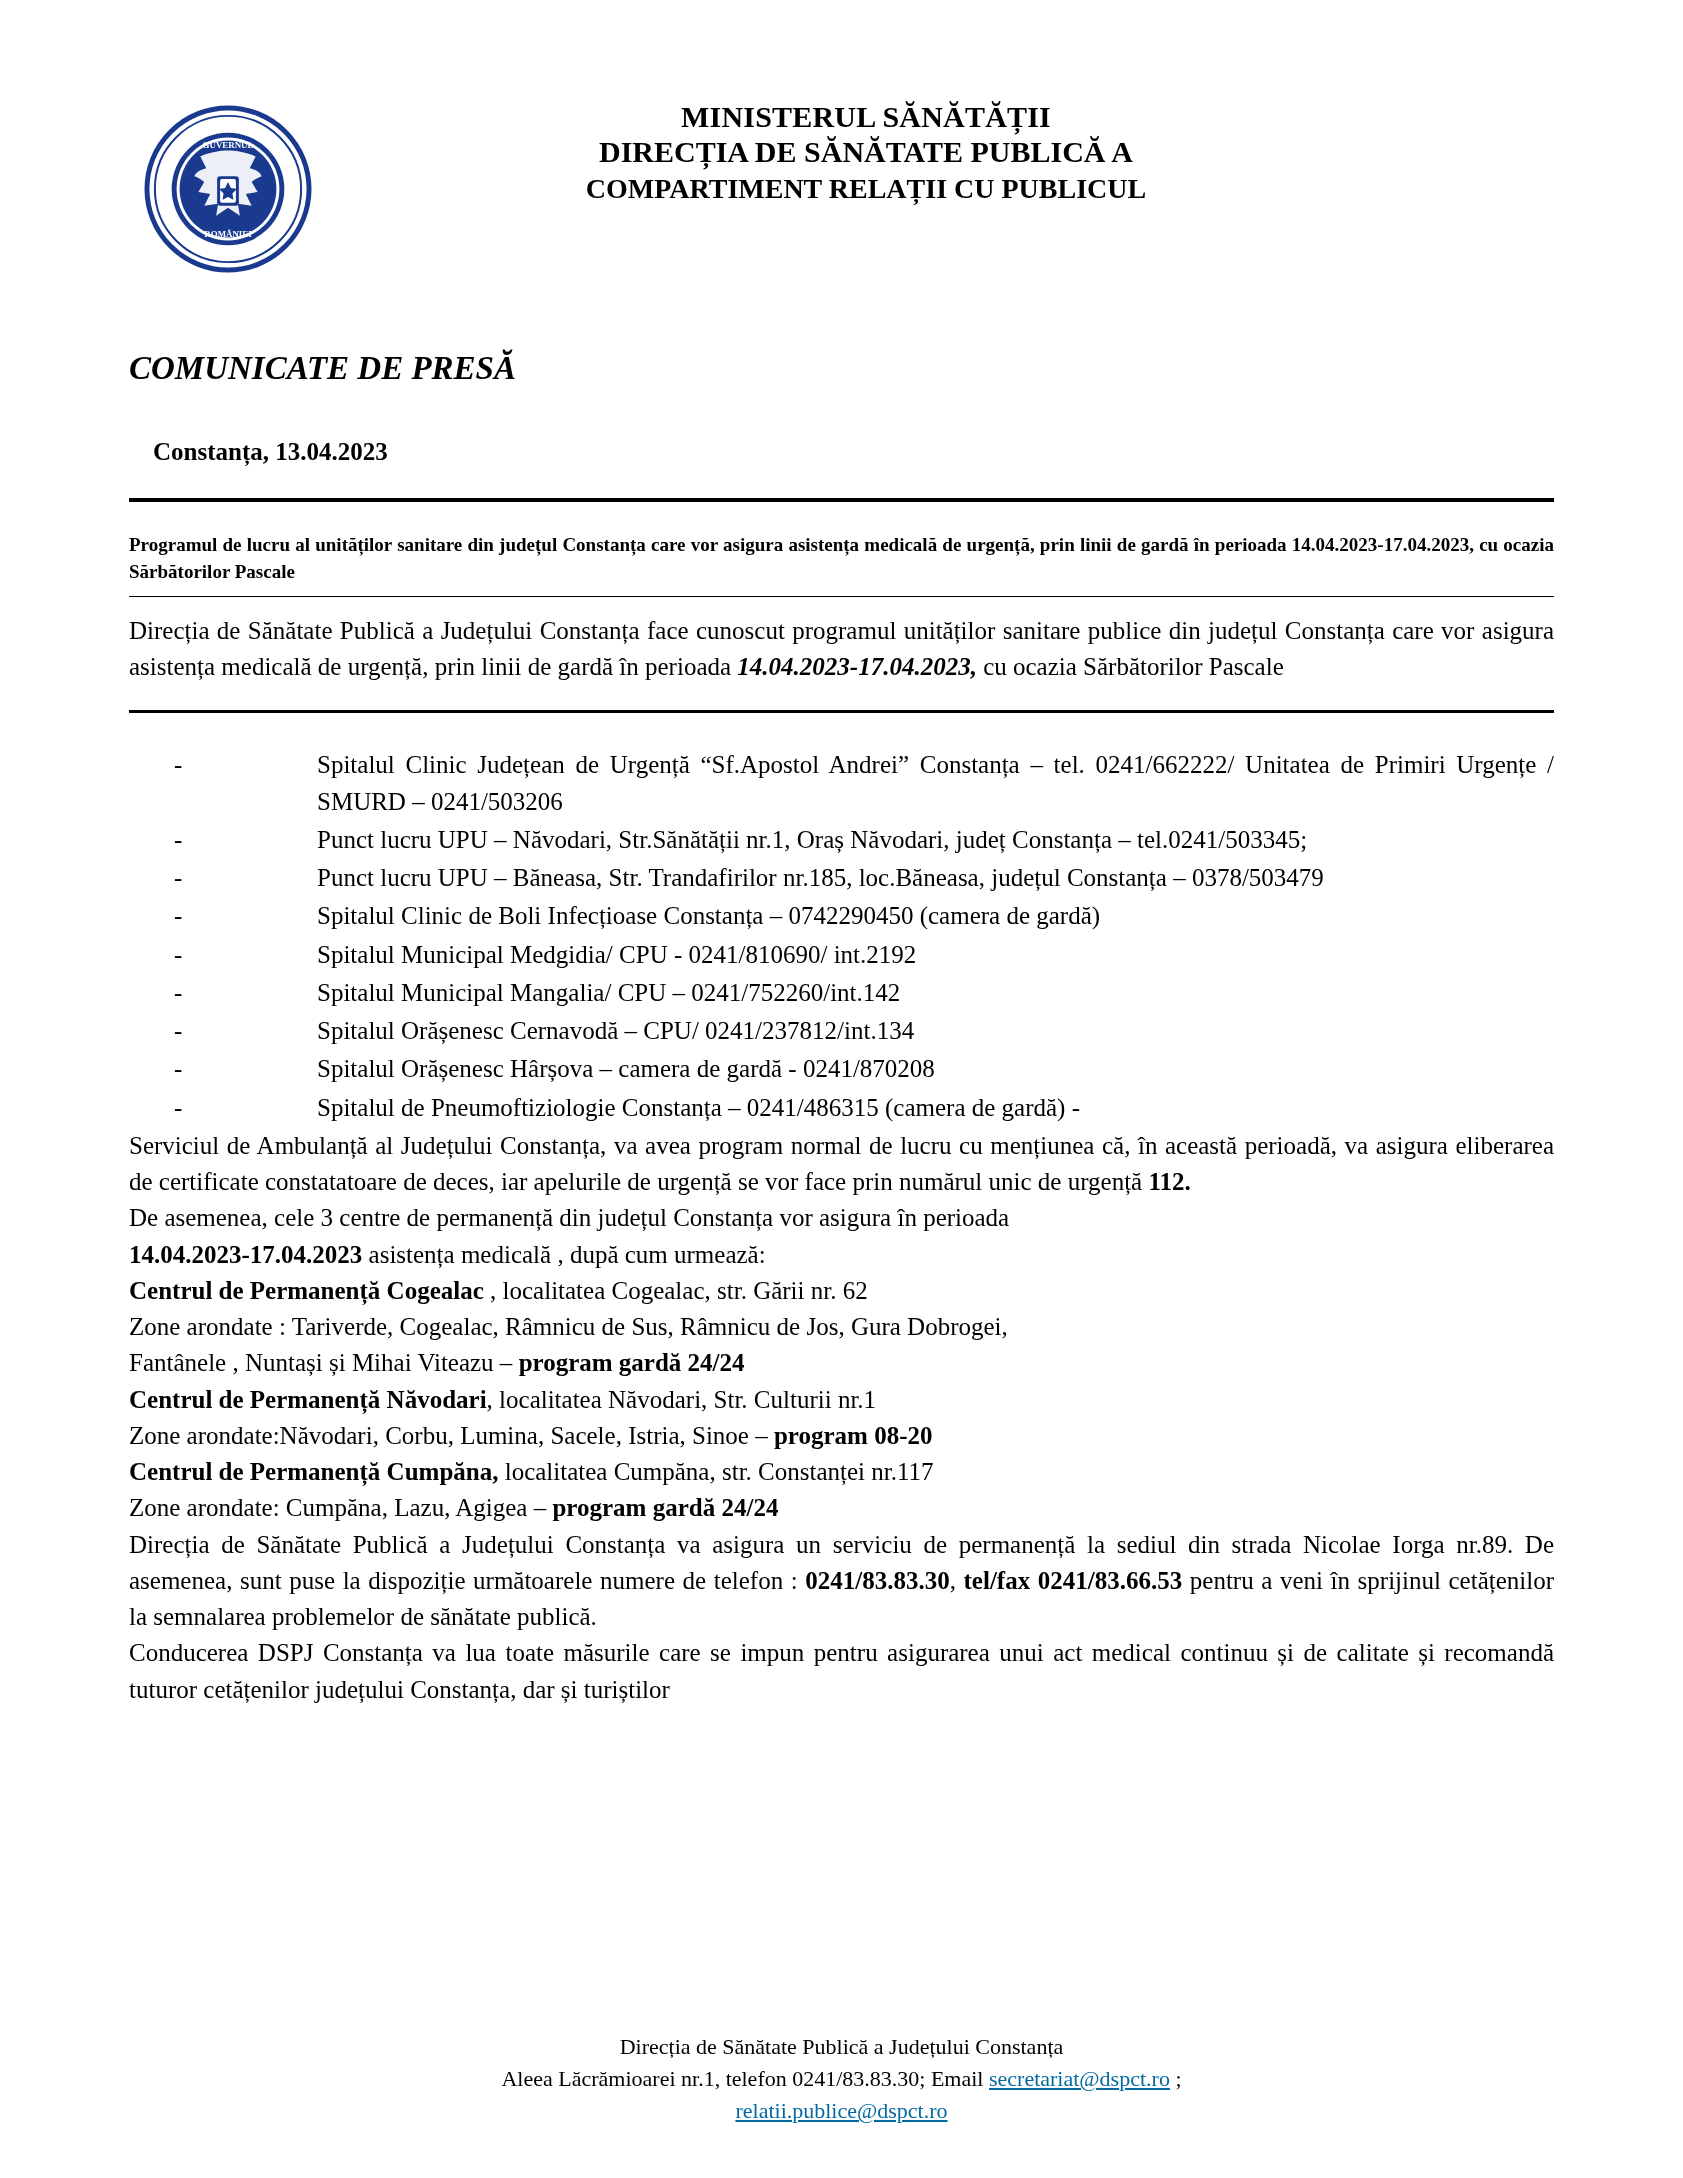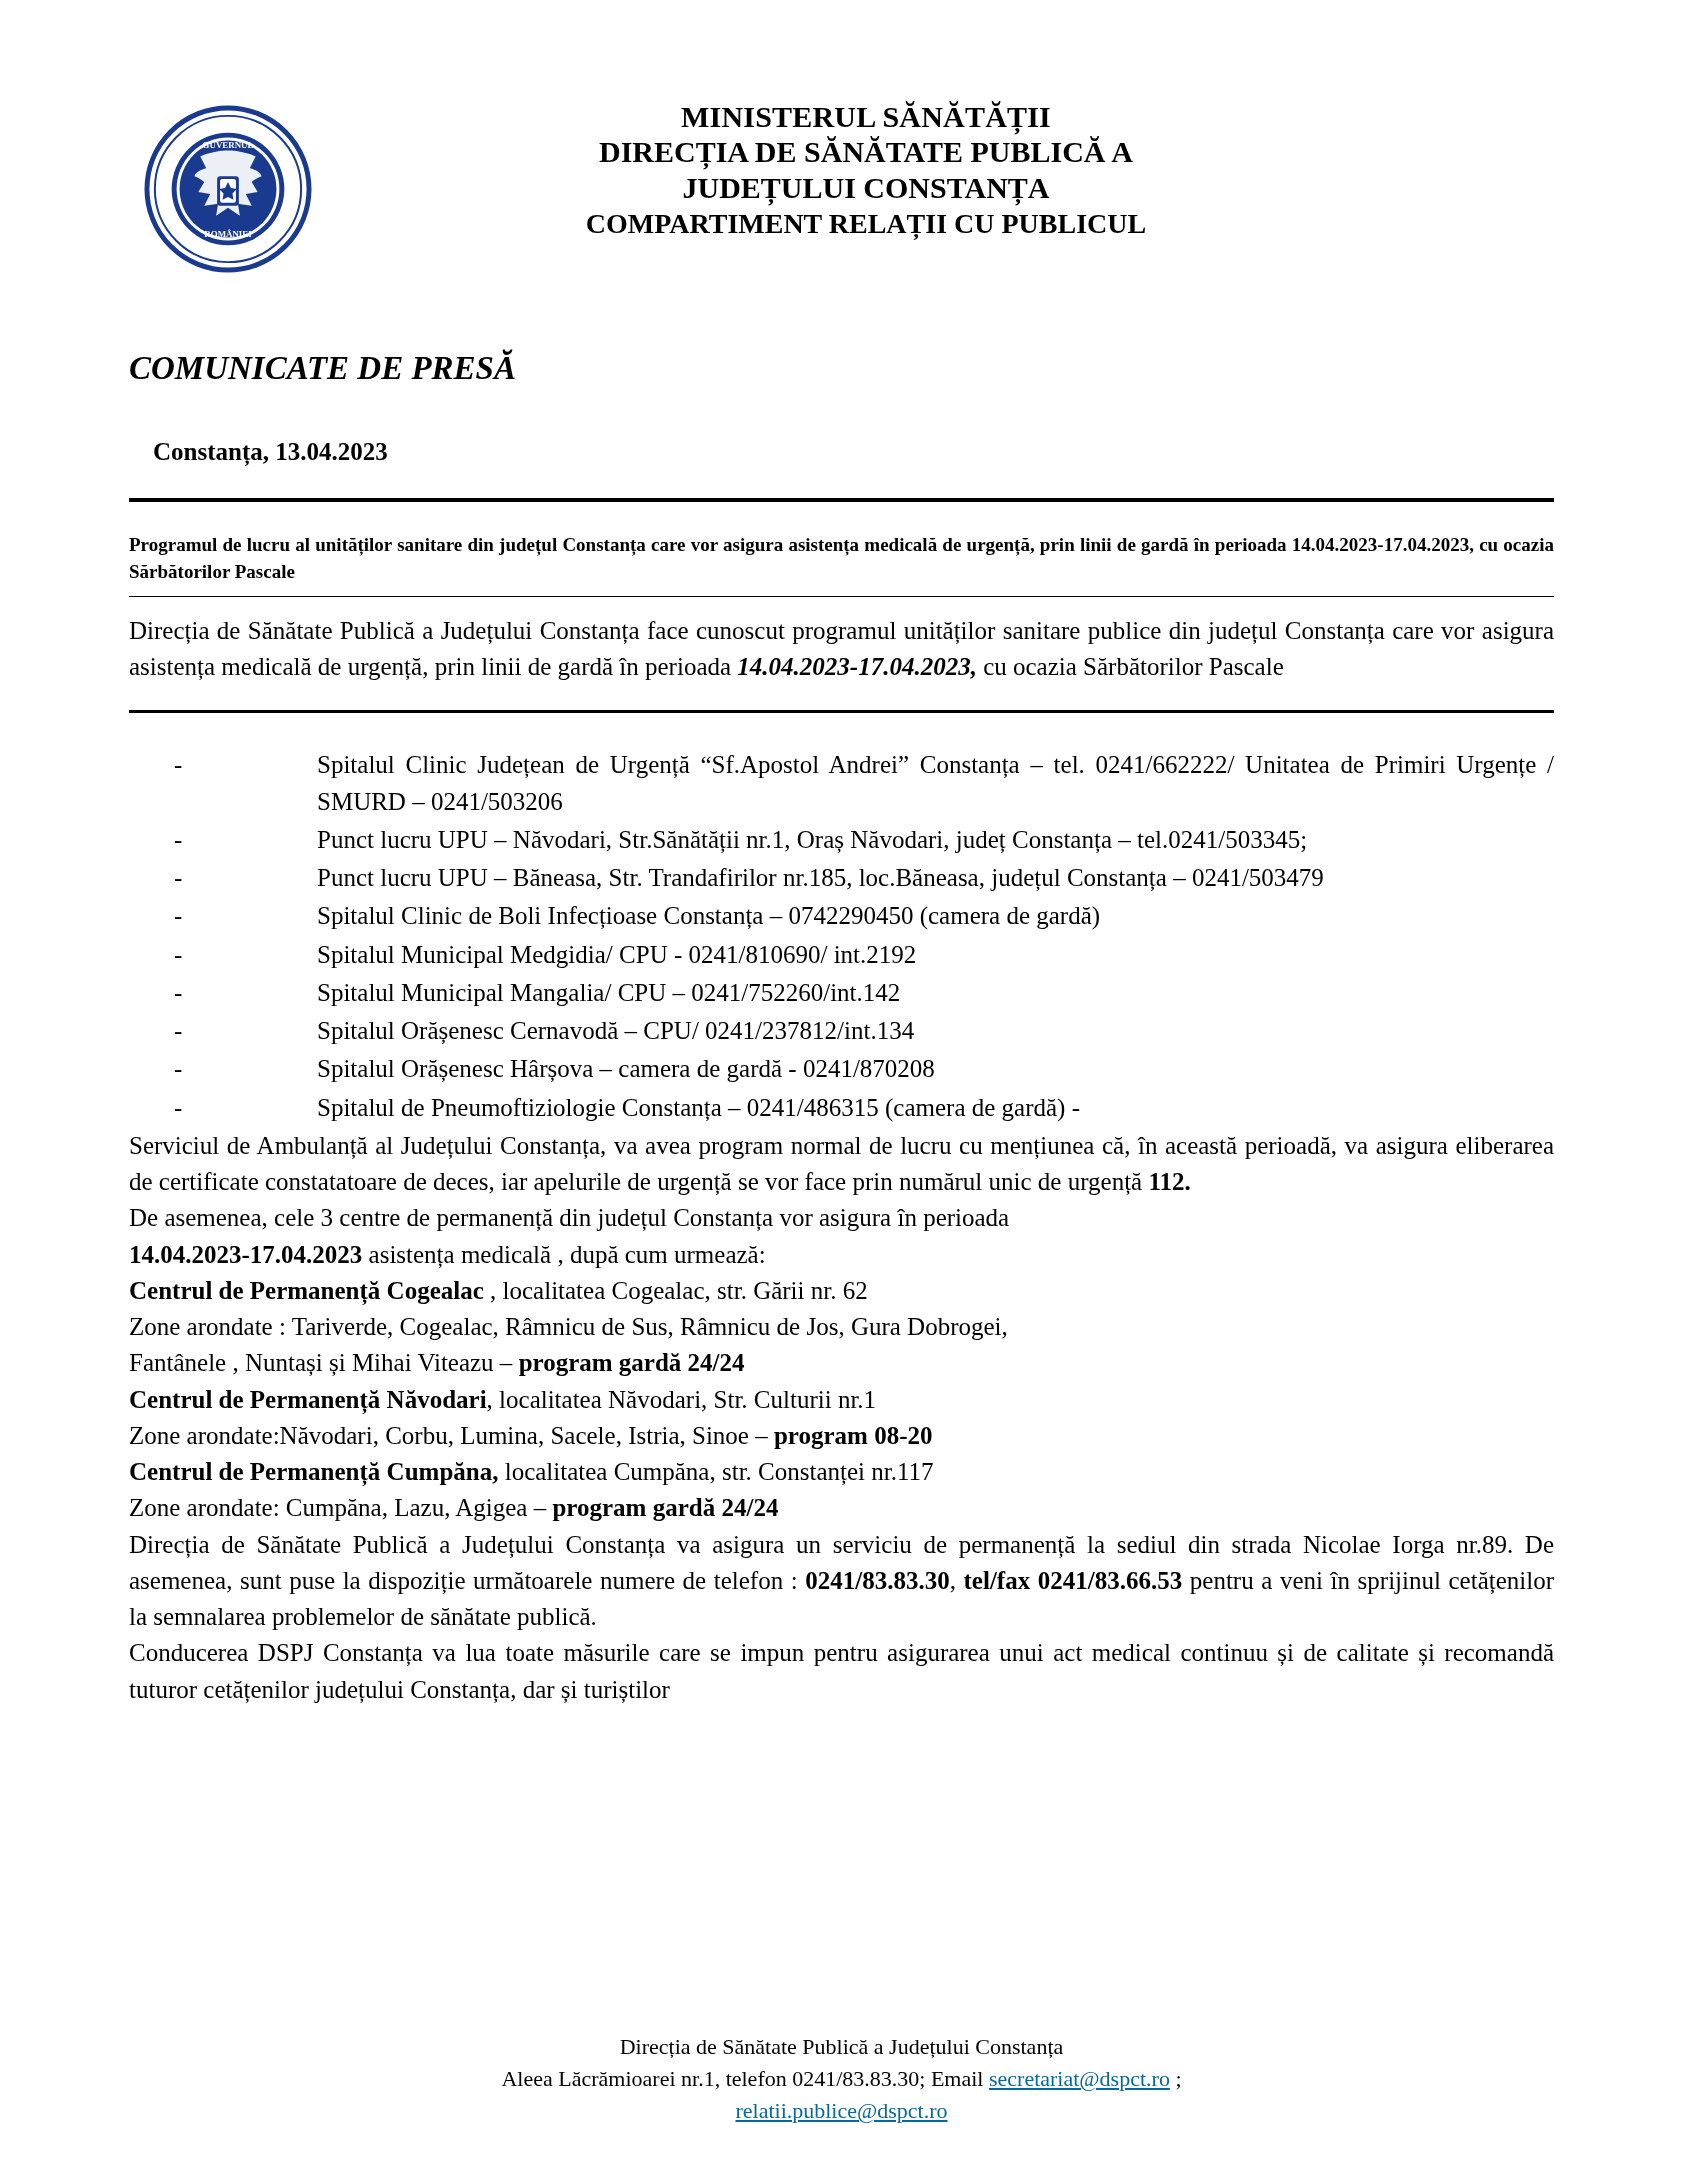--- a/index.html
+++ b/index.html
@@ -178,21 +178,20 @@
 
         <g fill="#ffffff" font-family="'Liberation Serif', serif" font-size="9" font-weight="bold">
           <text x="85" y="44" text-anchor="middle">GUVERNUL</text>
           <text x="85" y="134" text-anchor="middle">ROMÂNIEI</text>
         </g>
       </svg>
     </div>
     <div class="header-titles">
       <div class="title-1">MINISTERUL SĂNĂTĂȚII</div>
       <div class="title-2">DIRECȚIA DE SĂNĂTATE PUBLICĂ A</div>
-      <div class="title-3">JUDEȚULUI CONSTANȚA</div>
       <div class="title-4">COMPARTIMENT RELAȚII CU PUBLICUL</div>
     </div>
   </div>
 
   <div class="block-label">COMUNICATE DE PRESĂ</div>
 
   <div class="block-date">Constanța, 13.04.2023</div>
 
   <div class="rule-thick"></div>
 
@@ -208,21 +207,21 @@
     <li class="wrapfull">
       <span class="dash">-</span>
       <span class="txt">Spitalul Clinic Județean de Urgență “Sf.Apostol Andrei” Constanța – tel. 0241/662222/ Unitatea de Primiri Urgențe / SMURD – 0241/503206</span>
     </li>
     <li class="wrapfull hangout">
       <span class="dash">-</span>
       <span class="txt">Punct lucru UPU – Năvodari, Str.Sănătății nr.1, Oraș Năvodari, județ Constanța – tel.0241/503345;</span>
     </li>
     <li class="wrapfull">
       <span class="dash">-</span>
-      <span class="txt">Punct lucru UPU – Băneasa, Str. Trandafirilor nr.185, loc.Băneasa, județul Constanța – 0241/503479</span>
+      <span class="txt">Punct lucru UPU – Băneasa, Str. Trandafirilor nr.185, loc.Băneasa, județul Constanța – 0378/503479</span>
     </li>
     <li class="wrapfull">
       <span class="dash">-</span>
       <span class="txt noj">Spitalul Clinic de Boli Infecțioase Constanța – 0742290450 (camera de gardă)</span>
     </li>
     <li class="wrapfull">
       <span class="dash">-</span>
       <span class="txt noj">Spitalul  Municipal Medgidia/ CPU  - 0241/810690/ int.2192</span>
     </li>
     <li class="wrapfull">

